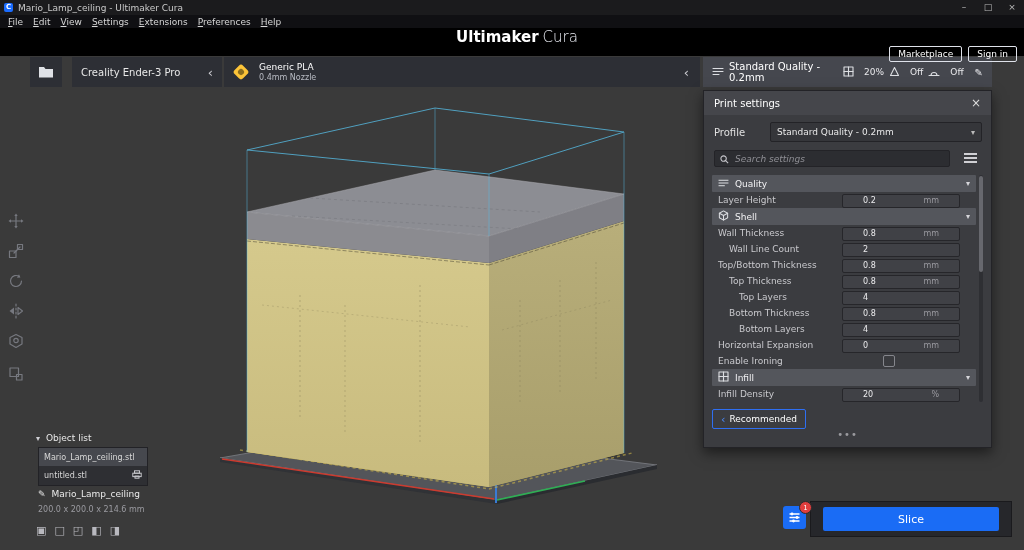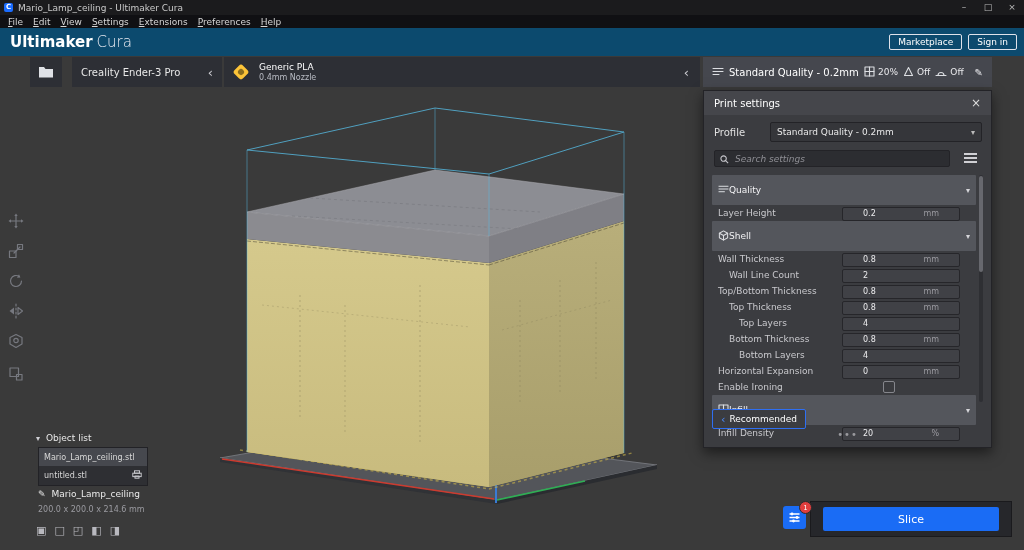--- a/index.html
+++ b/index.html
@@ -14,22 +14,22 @@
   .win-controls{margin-left:auto;display:flex;height:100%;}
   .win-btn{width:24px;text-align:center;font-size:9px;color:#bbb;line-height:15px;}
 
   
   .menubar{position:absolute;top:15px;left:0;right:0;height:13px;background:#101013;display:flex;
            align-items:center;font-size:9px;color:#d6d6d6;padding-left:3px;z-index:10;}
   .menu-item{display:inline-block;padding:0 5px;}
   .menu-item::first-letter{text-decoration:underline;}
 
   
-  .header{position:absolute;top:28px;left:0;right:0;height:28px;background:#0c4a6e;
-          display:flex;align-items:center;z-index:10;}
+  .header{position:absolute;top:28px;left:0;right:0;height:28px;background:#000000;
+          display:flex;align-items:center;z-index:10;flex-direction:column;}
   .brand{margin-left:10px;font-size:15px;color:#fff;white-space:nowrap;}
   .brand .bold{font-weight:700;}
   .brand .light{font-weight:300;margin-left:4px;color:#e9ebf2;}
   .tabs{position:absolute;left:403px;top:0;height:28px;display:flex;}
   .tab{height:28px;display:flex;align-items:center;padding:0 14px;font-size:10px;
        color:#99a0b6;letter-spacing:.6px;}
   .tab.active{background:#ffffff;color:#191919;font-weight:bold;}
   .header-right{margin-left:auto;display:flex;gap:6px;margin-right:7px;}
   .hbtn{border:1px solid #dfe2ea;border-radius:2px;font-size:9px;color:#fff;padding:2px 8px;}
 
@@ -40,21 +40,21 @@
   #material-panel{left:224px;top:57px;width:476px;height:30px;padding:0 11px;box-sizing:border-box;}
   #summary-panel{left:703px;top:57px;width:289px;height:30px;background:#45474e;padding:0 9px;
                  box-sizing:border-box;font-size:10px;gap:5px;}
   .collapse{margin-left:auto;color:#cfcfd4;font-size:13px;line-height:1;}
   .mat-badge{width:12px;height:12px;background:#fcc438;transform:rotate(45deg);border-radius:3px;
              margin-right:12px;position:relative;flex:none;}
   .mat-badge::after{content:"";position:absolute;inset:3px;background:#8a6d1f;border-radius:50%;}
   .mat-lines{display:flex;flex-direction:column;line-height:1.2;}
   .mat-name{font-size:9px;color:#fff;}
   .mat-nozzle{font-size:8px;color:#b9bcc4;}
-  .sum-group{display:flex;align-items:center;gap:3px;font-size:9px;color:#e9e9ec;}
+  .sum-group{display:flex;align-items:center;gap:10px;font-size:9px;color:#e9e9ec;}
   .sum-profile{font-size:10px;color:#fff;margin-right:auto;}
   .pencil{color:#e8e8ec;font-size:10px;margin-left:6px;}
 
   
   #print-popup{position:absolute;left:703px;top:90px;width:289px;height:358px;background:#3b3c40;
                border:1px solid #232327;box-shadow:0 5px 12px rgba(0,0,0,.5);z-index:7;box-sizing:border-box;}
   .pp-header{height:24px;background:#45464b;display:flex;align-items:center;padding:0 10px;
              font-size:10px;color:#fff;}
   .pp-close{margin-left:auto;font-size:12px;color:#ddd;}
   .pp-profile{position:absolute;top:31px;left:10px;right:9px;height:20px;display:flex;
@@ -65,22 +65,22 @@
   .pp-select .chev{margin-left:auto;font-size:8px;color:#bbb;}
   .pp-search{position:absolute;top:59px;left:10px;width:236px;height:17px;background:#2c2d31;
              border:1px solid #232327;border-radius:2px;display:flex;align-items:center;
              padding:0 5px;gap:4px;box-sizing:border-box;}
   .pp-search input{background:transparent;border:none;outline:none;color:#ddd;font-size:9px;
                    width:100%;font-family:inherit;}
   .pp-search input::placeholder{color:#8f8f95;font-style:italic;}
   .burger{position:absolute;top:66px;right:14px;width:13px;height:2px;background:#d0d0d4;
           box-shadow:0 4px 0 #d0d0d4,0 -4px 0 #d0d0d4;}
   .settings{position:absolute;top:84px;left:8px;width:264px;}
-  .cat{height:30px;background:#54565c;border-radius:1px;display:flex;align-items:center;
-       padding:0 6px;font-size:9px;color:#f2f2f4;box-sizing:border-box;}
+  .cat{height:17px;background:#54565c;border-radius:1px;display:flex;align-items:center;
+       padding:0 6px;gap:6px;font-size:9px;color:#f2f2f4;box-sizing:border-box;}
   .cat .chev{margin-left:auto;font-size:8px;color:#d6d6da;}
   .srow{height:16px;display:flex;align-items:center;font-size:9px;color:#c9c9cd;
         padding-left:6px;position:relative;box-sizing:border-box;}
   .srow.ind1{padding-left:17px;}
   .srow.ind2{padding-left:27px;}
   .vbox{position:absolute;right:16px;top:1.5px;width:76px;height:12px;background:#404146;
         border:1px solid #26262a;border-radius:2px;display:flex;align-items:center;
         padding:0 20px;font-size:8px;color:#ececee;}
   .vbox .unit{margin-left:auto;color:#9a9aa0;}
   .linkic{position:absolute;right:99px;top:4px;}

